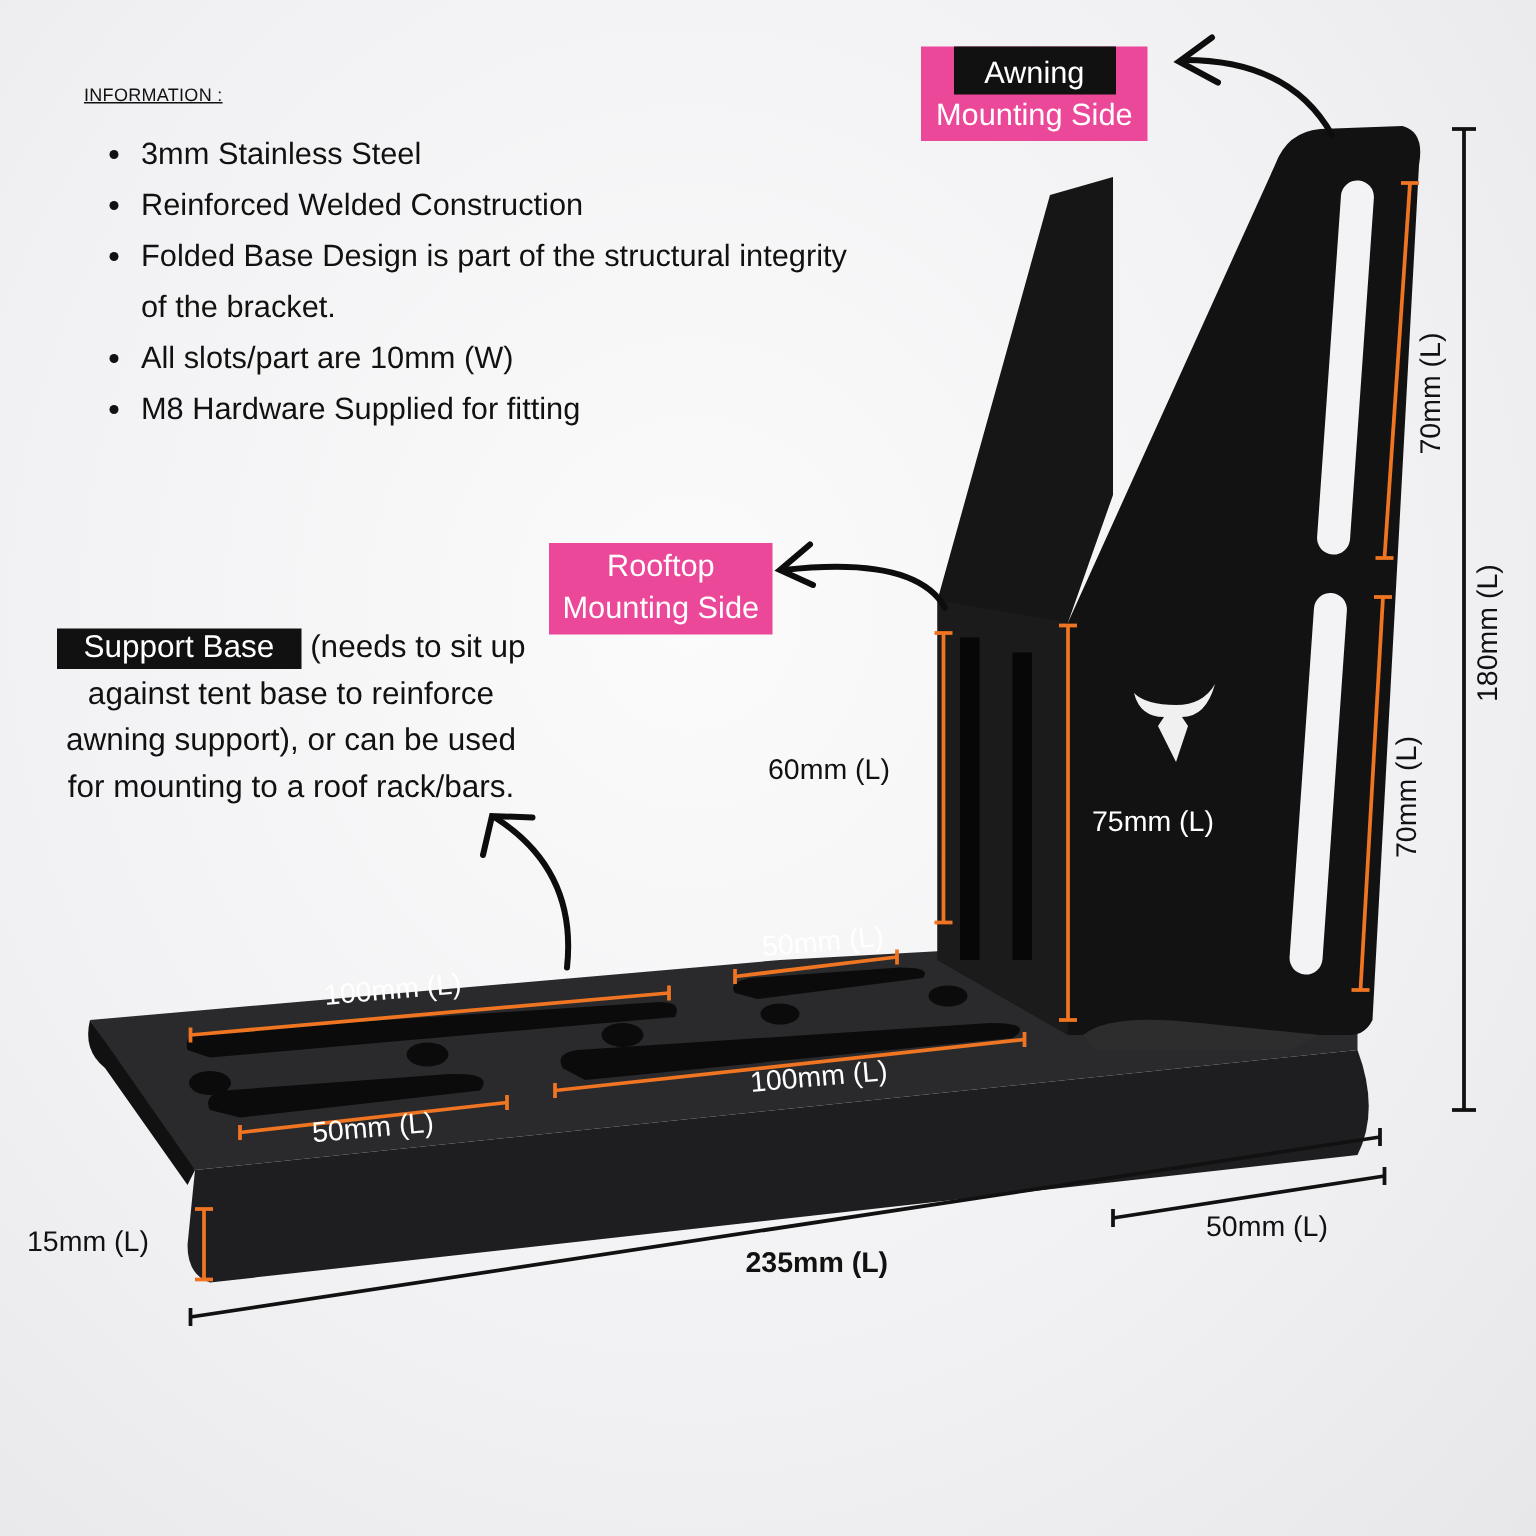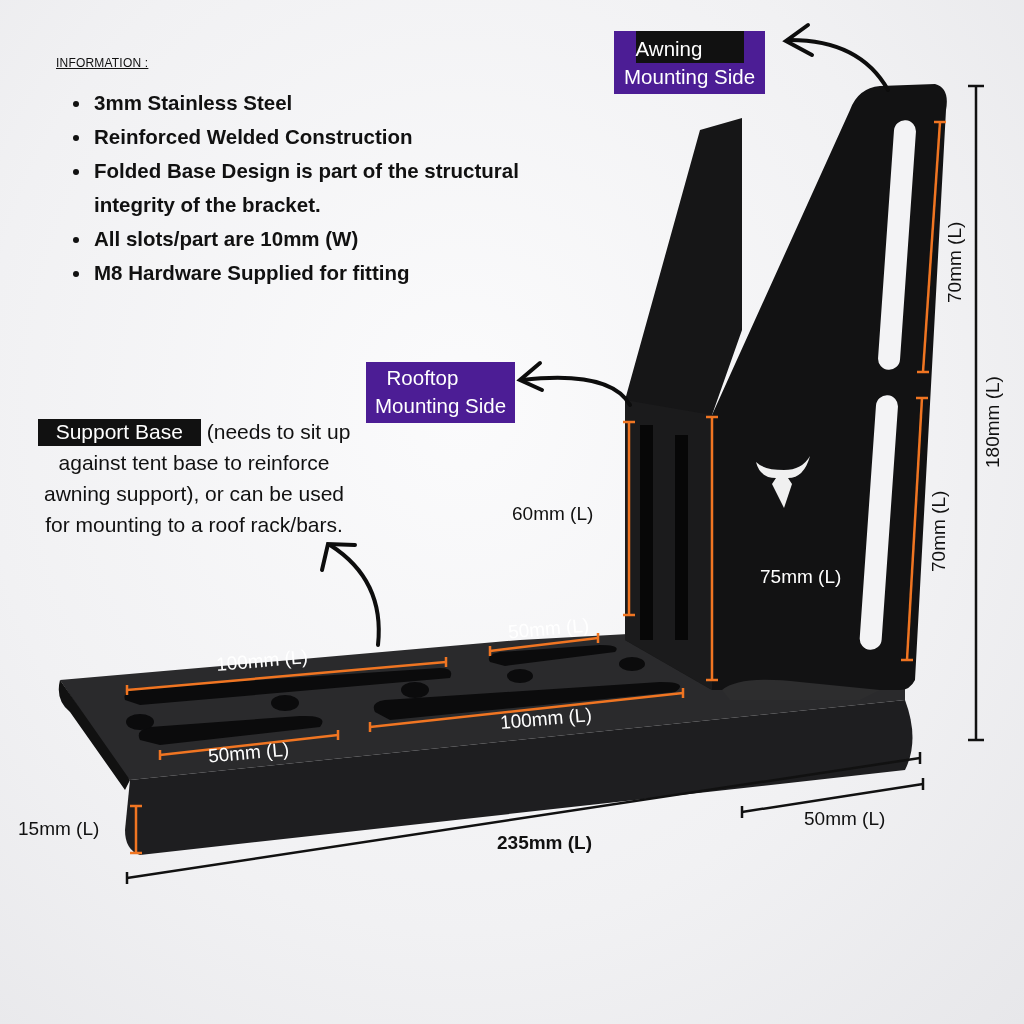--- a/index.html
+++ b/index.html
@@ -5,24 +5,24 @@
   html, body { margin: 0; padding: 0; }
   body {
     width: 1024px; height: 1024px; position: relative; overflow: hidden;
     background: radial-gradient(ellipse at 45% 40%, #fbfbfc 0%, #f1f1f3 60%, #e7e7ea 100%);
     font-family: "Liberation Sans", sans-serif; color: #111;
   }
   .abs { position: absolute; }
   #art { position: absolute; left: 0; top: 0; }
 
   .info-title { left: 56px; top: 56px; font-size: 12px; text-decoration: underline; letter-spacing: 0.2px; }
-  .info-list { left: 70px; top: 86px; margin: 0; padding-left: 22px; font-size: 20.5px; line-height: 34px; width: 490px; font-weight: bold; }
+  .info-list { left: 70px; top: 86px; margin: 0; padding-left: 22px; font-size: 20.5px; line-height: 34px; width: 490px; }
   .info-list li { padding-left: 2px; }
 
-  .tag { background: #4c1d95; color: #fff; font-size: 20.5px; text-align: left; line-height: 28px; }
+  .tag { background: #ec4899; color: #fff; font-size: 20.5px; text-align: center; line-height: 28px; }
   .tag span { display: block; }
   .awning-tag { left: 614px; top: 31px; }
   .awning-tag .l1 { margin: 0 auto; width: 108px; padding-top: 4px; background:#111; }
   .awning-tag .l2 { padding: 0 10px 3px; }
   .rooftop-tag { left: 366px; top: 362px; }
   .rooftop-tag .l1 { margin: 0 auto; width: 108px; padding-top: 2px; }
   .rooftop-tag .l2 { padding: 0 9px 3px; }
 
   .support { left: 36px; top: 416px; width: 316px; font-size: 21px; line-height: 31px; text-align: center; }
   .support .hl { background: #111; color: #fff; padding: 1px 18px 3px; }
@@ -140,20 +140,20 @@
 
 <div class="abs support">
   <span class="hl">Support Base</span>
   <span>(needs to sit up against tent base to reinforce awning support), or can be used for mounting to a roof rack/bars.</span>
 </div>
 
 <div class="abs dim rot" style="left:944px; top:303px; transform: rotate(-90deg);">70mm (L)</div>
 <div class="abs dim rot" style="left:928px; top:572px; transform: rotate(-90deg);">70mm (L)</div>
 <div class="abs dim rot" style="left:982px; top:468px; transform: rotate(-90deg);">180mm (L)</div>
 <div class="abs dim" style="left:512px; top:503px;">60mm (L)</div>
-<div class="abs dim light" style="left:760px; top:538px;margin-top:28px;">75mm (L)</div>
+<div class="abs dim light" style="left:728px; top:538px;">75mm (L)</div>
 <div class="abs dim light" style="left:508px; top:618px; transform: rotate(-5deg);">50mm (L)</div>
 <div class="abs dim light" style="left:216px; top:650px; transform: rotate(-5deg);">100mm (L)</div>
 <div class="abs dim light" style="left:500px; top:708px; transform: rotate(-5deg);">100mm (L)</div>
 <div class="abs dim light" style="left:208px; top:742px; transform: rotate(-5deg);">50mm (L)</div>
 <div class="abs dim" style="left:18px; top:818px;">15mm (L)</div>
 <div class="abs dim" style="left:497px; top:832px;font-weight:bold;">235mm (L)</div>
 <div class="abs dim" style="left:804px; top:808px;">50mm (L)</div>
 
 </body></html>

